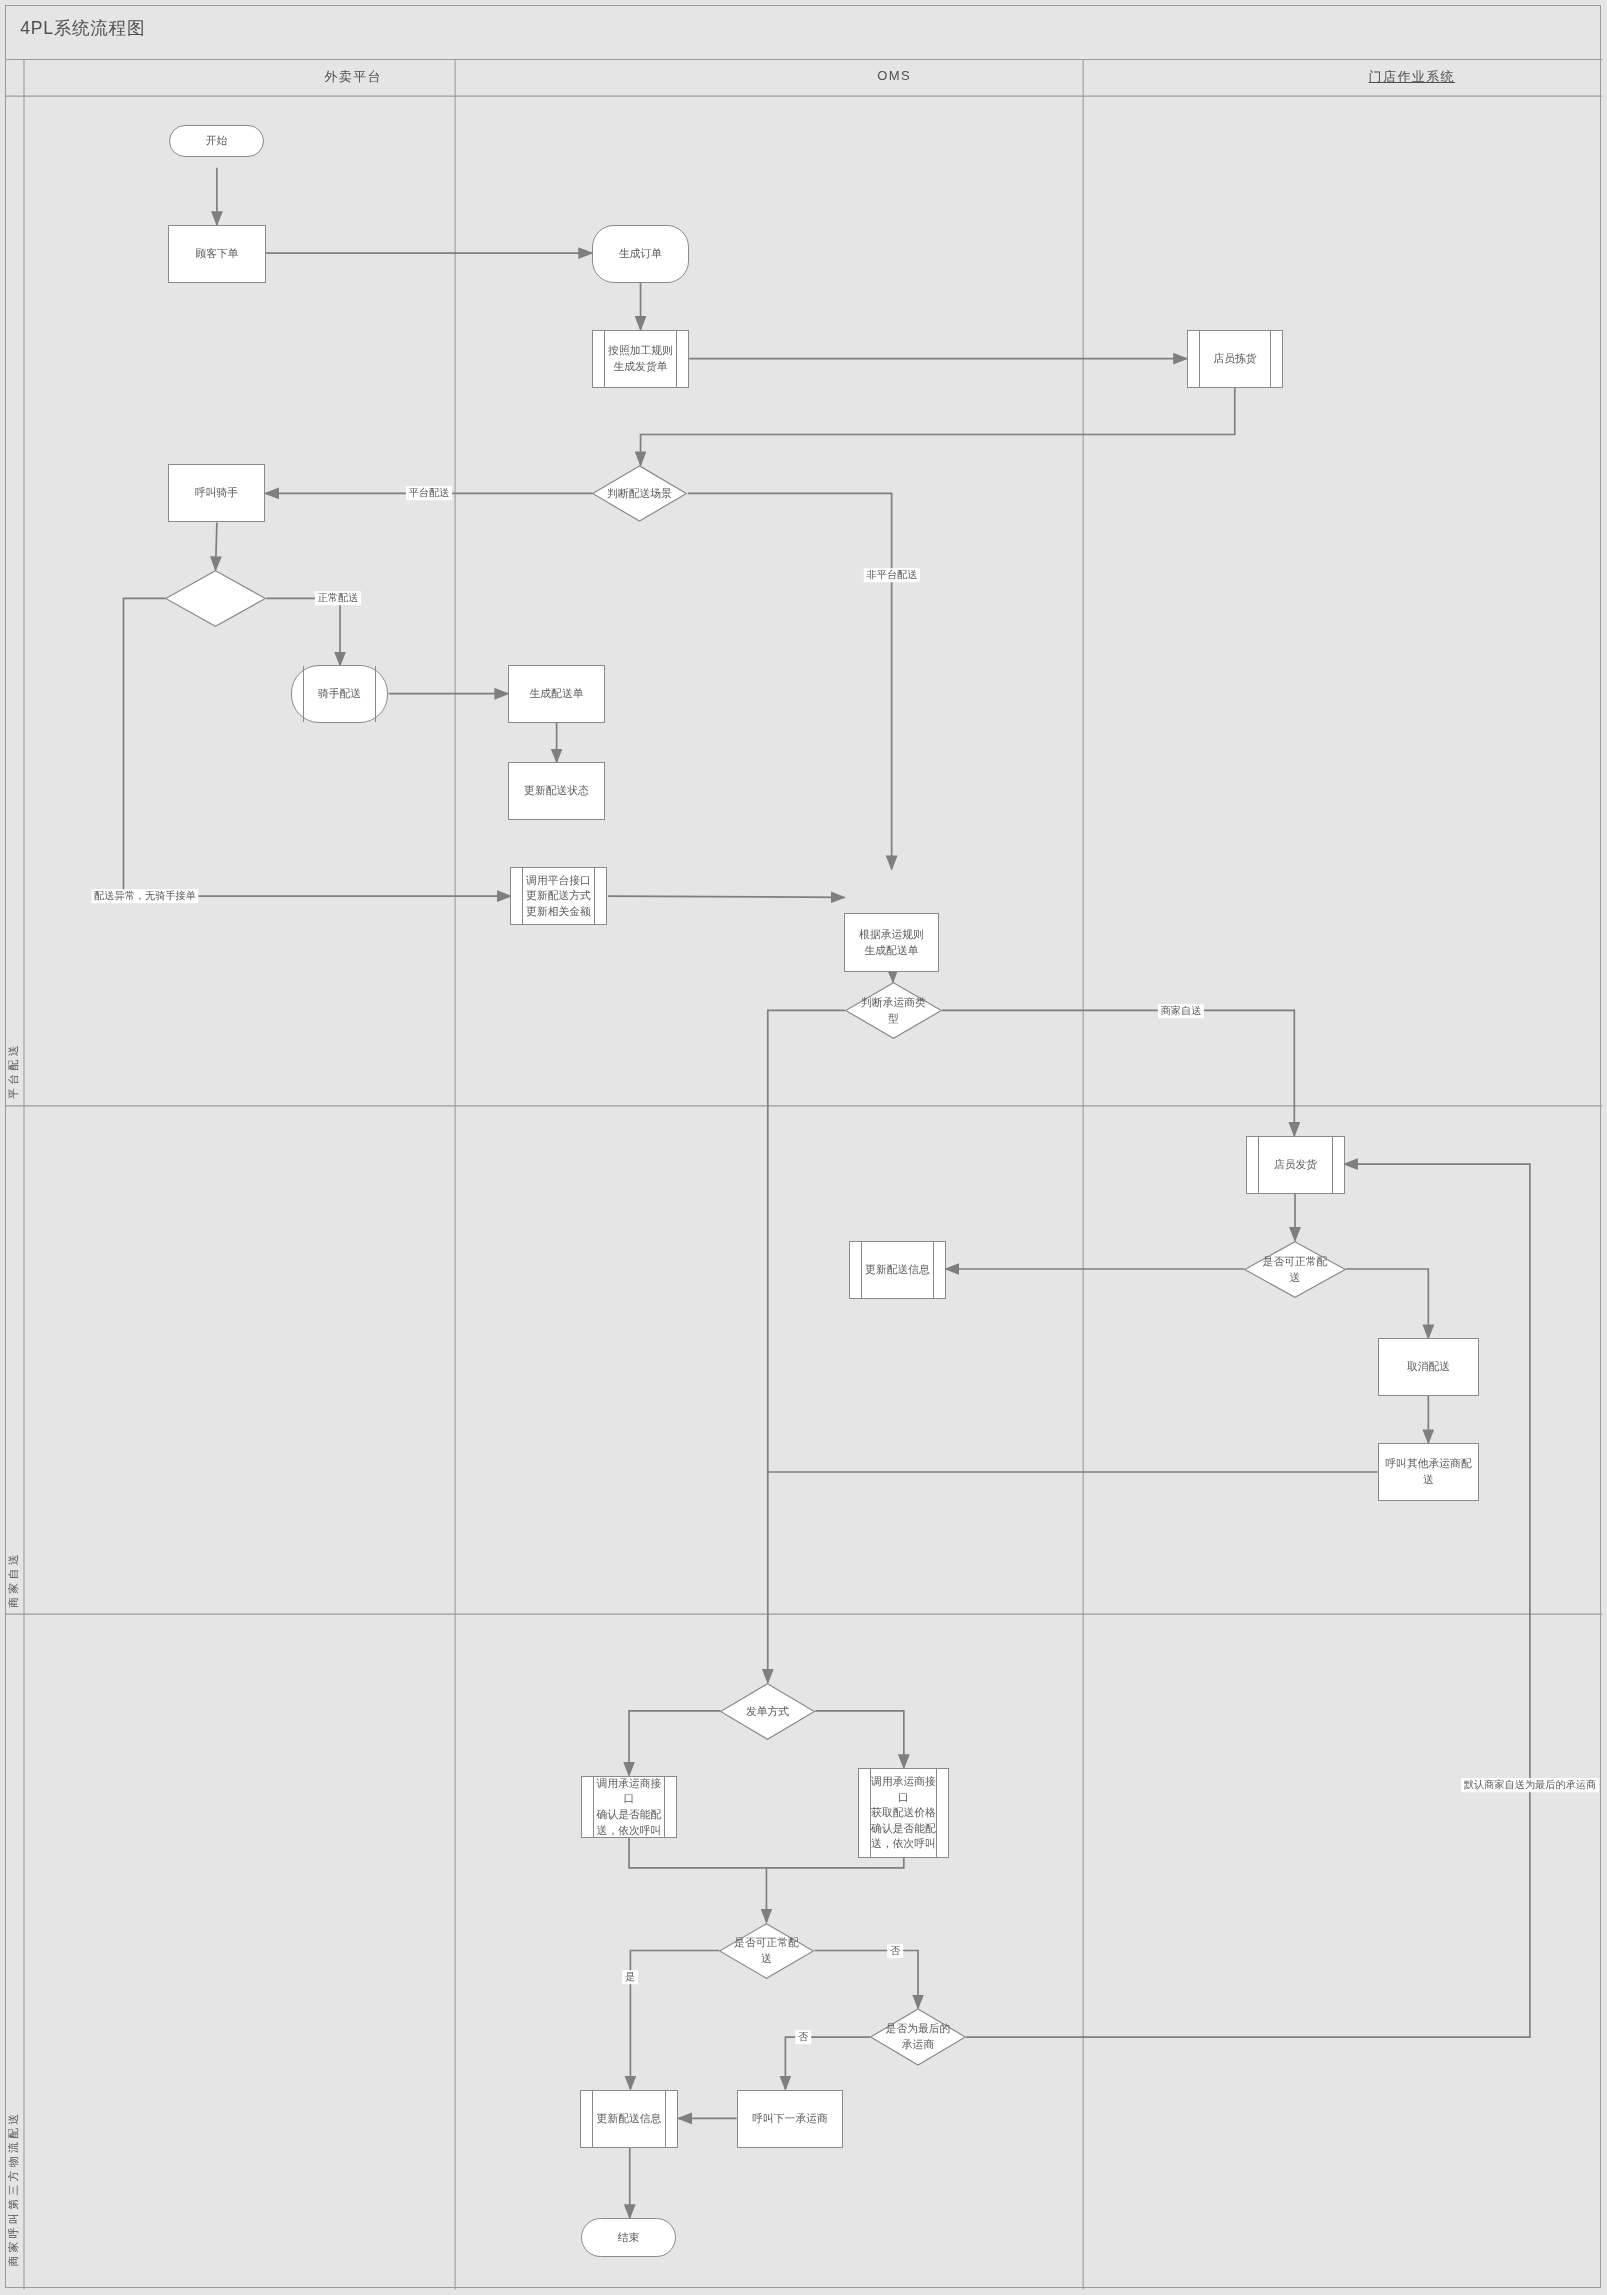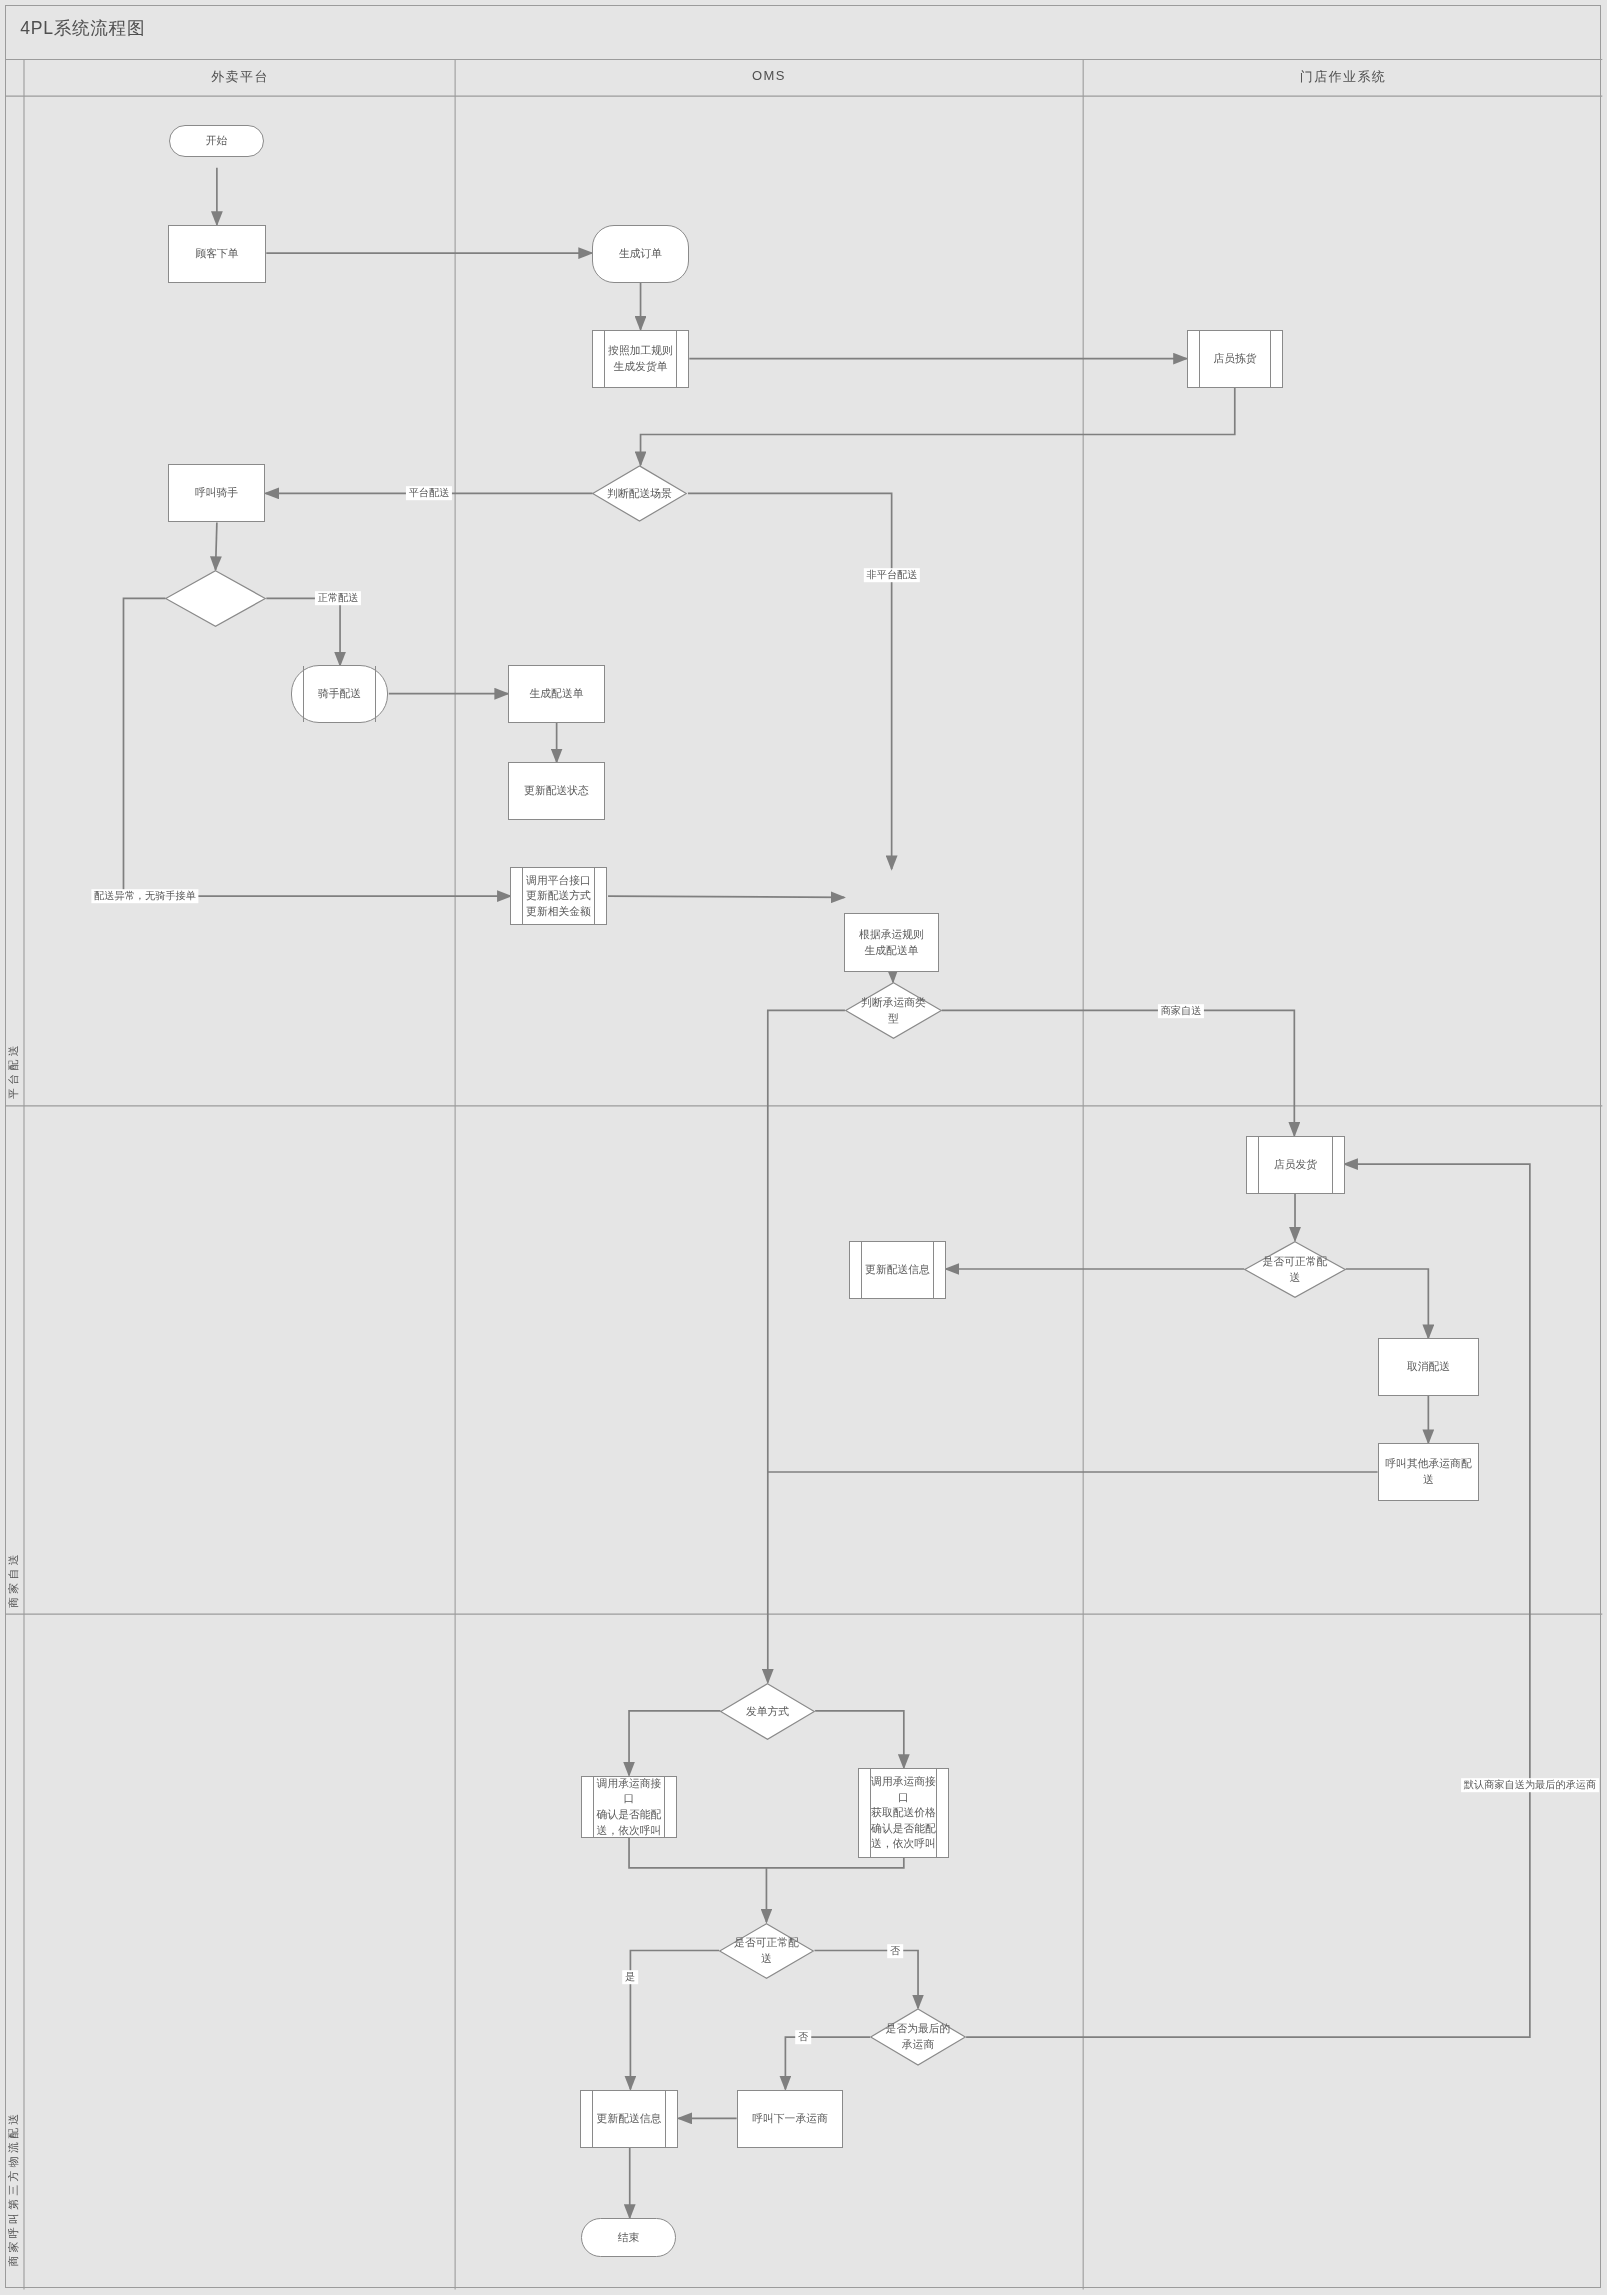--- a/index.html
+++ b/index.html
@@ -1,21 +1,21 @@
 <!DOCTYPE html>
 <html style="font-size:10.8px"><head>
 <meta charset="utf-8">
 <style>
   html,body{margin:0;padding:0;background:#fff;}
   body{font-family:"Liberation Sans","DejaVu Sans",sans-serif;}
   #stage{position:relative;width:1608px;height:2295px;background:#e5e5e5;overflow:hidden;}
   #frame{position:absolute;left:5.4px;top:5.4px;width:1596px;height:2283px;border:1.4px solid #9b9b9b;box-sizing:border-box;}
   #title{position:absolute;left:20.3px;top:16.2px;font-size:17.6px;color:#4f4f4f;letter-spacing:0.7px;}
   #edges-svg{position:absolute;left:0;top:0;}
-  .col-header{position:absolute;top:68px;width:284px;margin-left:-142px;text-align:center;font-size:13px;color:#4f4f4f;letter-spacing:1.4px;}
+  .col-header{position:absolute;top:68px;width:284px;margin-left:-142px;text-align:right;font-size:13px;color:#4f4f4f;letter-spacing:1.4px;}
   .row-label{position:absolute;width:217px;height:15px;margin-left:-108px;margin-top:-7.4px;text-align:center;font-size:10.8px;color:#4f4f4f;letter-spacing:3.4px;transform:rotate(-90deg);white-space:nowrap;}
   .node{position:absolute;box-sizing:border-box;display:flex;align-items:center;justify-content:center;text-align:center;color:#595959;font-size:10.8px;line-height:1.45;background:#fff;white-space:pre-line;}
   .node.process,.node.predefined{border:1.4px solid #8a8a8a;}
   .node.terminator{border:1.4px solid #8a8a8a;border-radius:676px;}
   .node.predefined .bar{position:absolute;top:0;bottom:0;width:0;border-left:1.4px solid #8a8a8a;}
   .node.predefined .bar.left{left:10.8px;}
   .node.predefined .bar.right{right:10.8px;}
   .node.decision{background:transparent;border:none;}
   .node.decision svg{position:absolute;left:0;top:0;}
   .node .lbl{position:relative;padding:0 2.7px;max-width:100%;}
@@ -68,21 +68,21 @@
       <polyline points="1335,2745 1335,2760 1132,2760" fill="none" stroke="#7f7f7f" stroke-width="2.5"></polyline>
       <polyline points="1062,2882 931,2882 931,3087" fill="none" stroke="#7f7f7f" stroke-width="2.5" marker-end="url(#arw)"></polyline>
       <polyline points="1203,2882 1356,2882 1356,2967" fill="none" stroke="#7f7f7f" stroke-width="2.5" marker-end="url(#arw)"></polyline>
       <polyline points="1285,3010 1160,3010 1160,3087" fill="none" stroke="#7f7f7f" stroke-width="2.5" marker-end="url(#arw)"></polyline>
       <polyline points="1088,3130 1002,3130" fill="none" stroke="#7f7f7f" stroke-width="2.5" marker-end="url(#arw)"></polyline>
       <polyline points="930,3173 930,3277" fill="none" stroke="#7f7f7f" stroke-width="2.5" marker-end="url(#arw)"></polyline>
       <polyline points="1427,3010 2260,3010 2260,1720 1986,1720" fill="none" stroke="#7f7f7f" stroke-width="2.5" marker-end="url(#arw)"></polyline>
     </svg>
     <div class="col-header" style="left: 240px;">外卖平台</div>
     <div class="col-header" style="left: 769px;">OMS</div>
-    <div class="col-header" style="left: 1343px;">门店作业系统</div>
+    <div class="col-header" style="left: 1313px; text-decoration: underline;">门店作业系统</div>
     <div class="row-label" style="left: 14.2px; top: 1070px;">平台配送</div>
     <div class="row-label" style="left: 14.2px; top: 1579px;">商家自送</div>
     <div class="row-label" style="left: 14.2px; top: 2188px;">商家呼叫第三方物流配送</div>
     <div class="edge-label" style="left: 429px; top: 493px;">平台配送</div>
     <div class="edge-label" style="left: 338px; top: 598px;">正常配送</div>
     <div class="edge-label" style="left: 145px; top: 896px;">配送异常，无骑手接单</div>
     <div class="edge-label" style="left: 892px; top: 575px;">非平台配送</div>
     <div class="edge-label" style="left: 1181px; top: 1011px;">商家自送</div>
     <div class="edge-label" style="left: 630px; top: 1977px;">是</div>
     <div class="edge-label" style="left: 895px; top: 1951px;">否</div>

